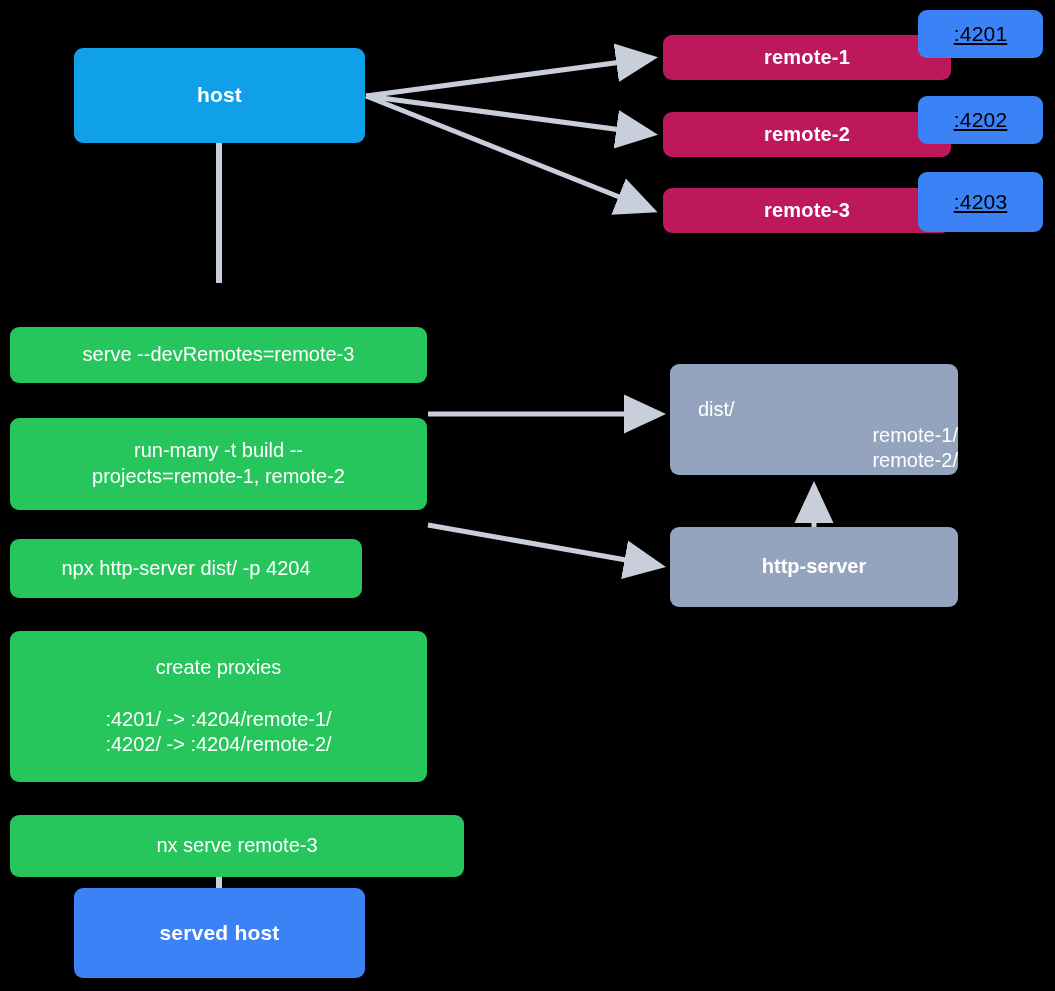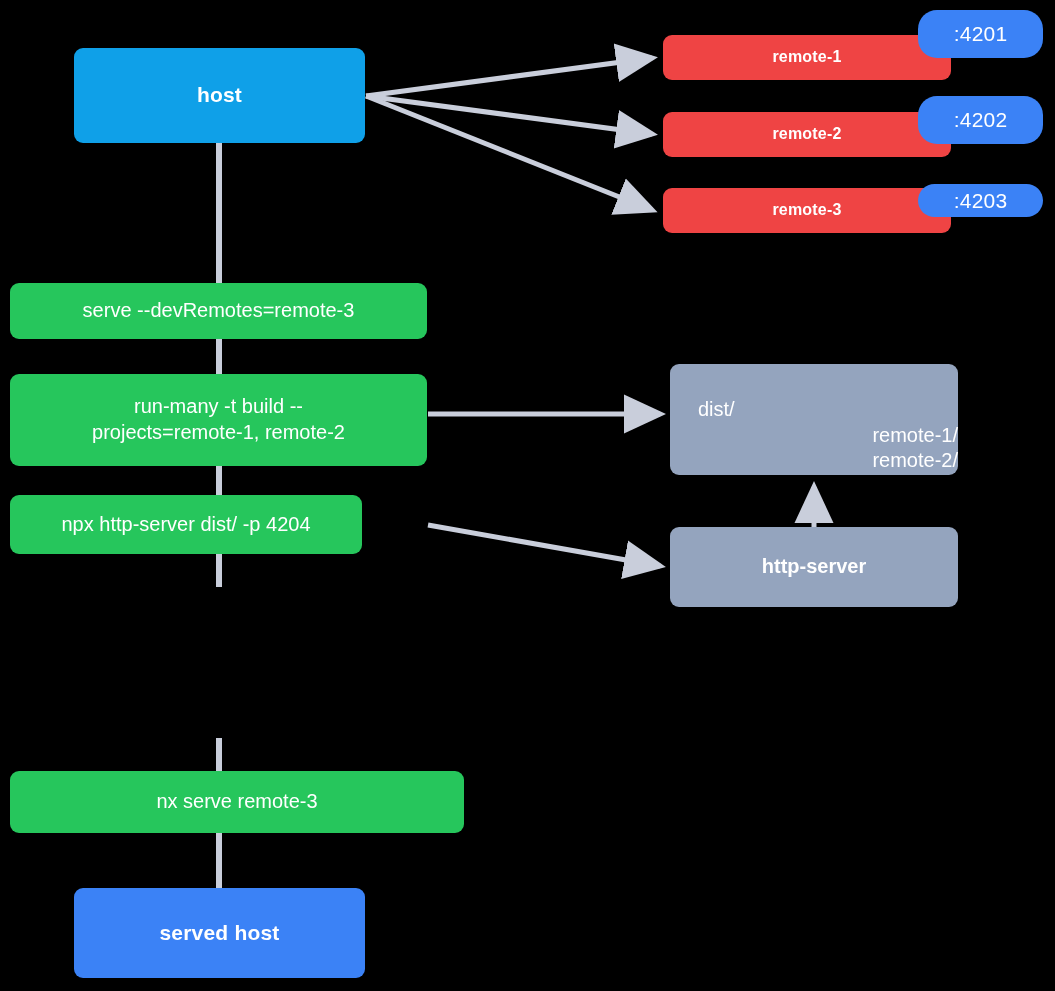--- a/index.html
+++ b/index.html
@@ -45,48 +45,50 @@
     font-size: 21px;
     letter-spacing: 0.2px;
   }
   .node-served {
     background: #3b82f6;
     font-weight: bold;
     font-size: 21px;
     letter-spacing: 0.2px;
   }
   .node-remote {
-    background: #ef4444;
-    font-weight: bold;
-    font-size: 16px;
+    background: #be185d;
+    font-weight: bold;
+    font-size: 20px;
     letter-spacing: 0.2px;
   }
   .node-gray {
     background: #94a4be;
     font-size: 20px;
   }
   .node-gray.bold {
     font-weight: bold;
   }
   .node-cmd {
     background: #26c65c;
     font-size: 20px;
     font-weight: 400;
+    margin-top: 44px;
   }
   .port-badge {
     position: absolute;
     box-sizing: border-box;
     background: #3b82f6;
-    color: #ffffff;
-    border-radius: 19px;
+    color: #000000;
+    border-radius: 9px;
     font-size: 21px;
     display: flex;
     align-items: center;
     justify-content: center;
     letter-spacing: 0.2px;
+    text-decoration: underline;
   }
   .dist-body {
     width: 100%;
     box-sizing: border-box;
     padding-left: 28px;
     text-align: left;
     margin-top: 32px;
   }
   .dist-body .indent {
     padding-left: 55px;
@@ -154,37 +156,43 @@
   <div class="node node-remote" style="left:663px; top:112px; width:288px; height:45px;">
     <span>remote-2</span>
   </div>
   <div class="port-badge" style="left:918px; top:96px; width:125px; height:48px;align-items:center;">
     <span>:4202</span>
   </div>
 
   <div class="node node-remote" style="left:663px; top:188px; width:288px; height:45px;">
     <span>remote-3</span>
   </div>
-  <div class="port-badge" style="left:918px; top:184px; width:125px; height:33px;">
+  <div class="port-badge" style="left:918px; top:172px; width:125px; height:60px;">
     <span>:4203</span>
   </div>
 
   <div class="node node-cmd" style="left:10px; top:283px; width:417px; height:56px;">
     <span class="cmd-line">serve --devRemotes=remote-3</span>
   </div>
 
   <div class="node node-cmd" style="left:10px; top:374px; width:417px; height:92px;">
     <span class="cmd-line">run-many -t build --</span>
     <span class="cmd-line">projects=remote-1, remote-2</span>
   </div>
 
   <div class="node node-cmd" style="left:10px; top:495px; width:352px; height:59px;">
     <span class="cmd-line">npx http-server dist/ -p 4204</span>
   </div>
 
+  <div class="node node-cmd" style="left:10px; top:587px; width:417px; height:151px;">
+    <span class="cmd-line">create proxies</span>
+    <span class="cmd-spacer"></span>
+    <span class="cmd-line">:4201/ -&gt; :4204/remote-1/</span>
+    <span class="cmd-line">:4202/ -&gt; :4204/remote-2/</span>
+  </div>
 
   <div class="node node-cmd" style="left:10px; top:771px; width:454px; height:62px;">
     <span class="cmd-line">nx serve remote-3</span>
   </div>
 
   <div class="node node-gray" style="left:670px; top:364px; width:288px; height:111px;">
     <div class="dist-body">
       <span class="cmd-line">dist/</span>
       <span class="cmd-line indent">remote-1/</span>
       <span class="cmd-line indent">remote-2/</span>

